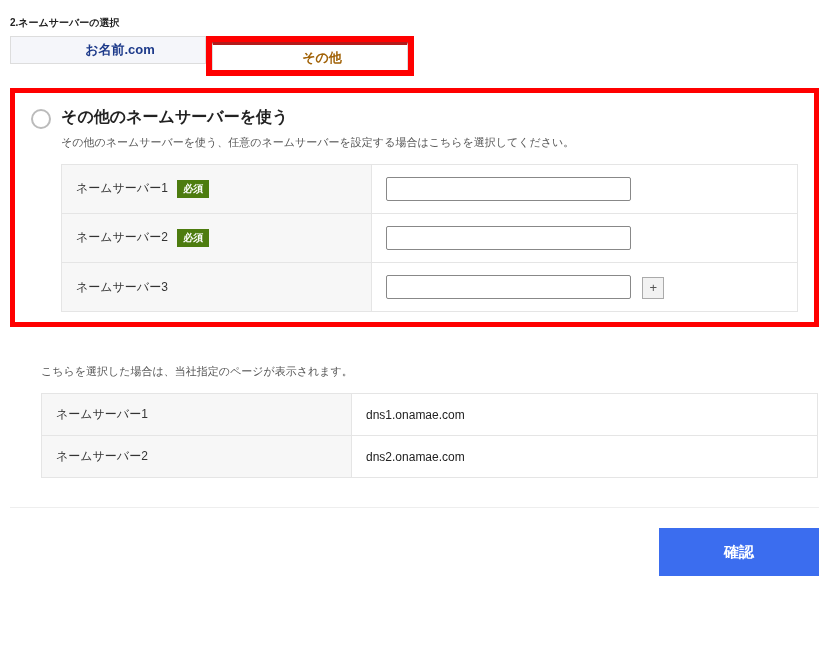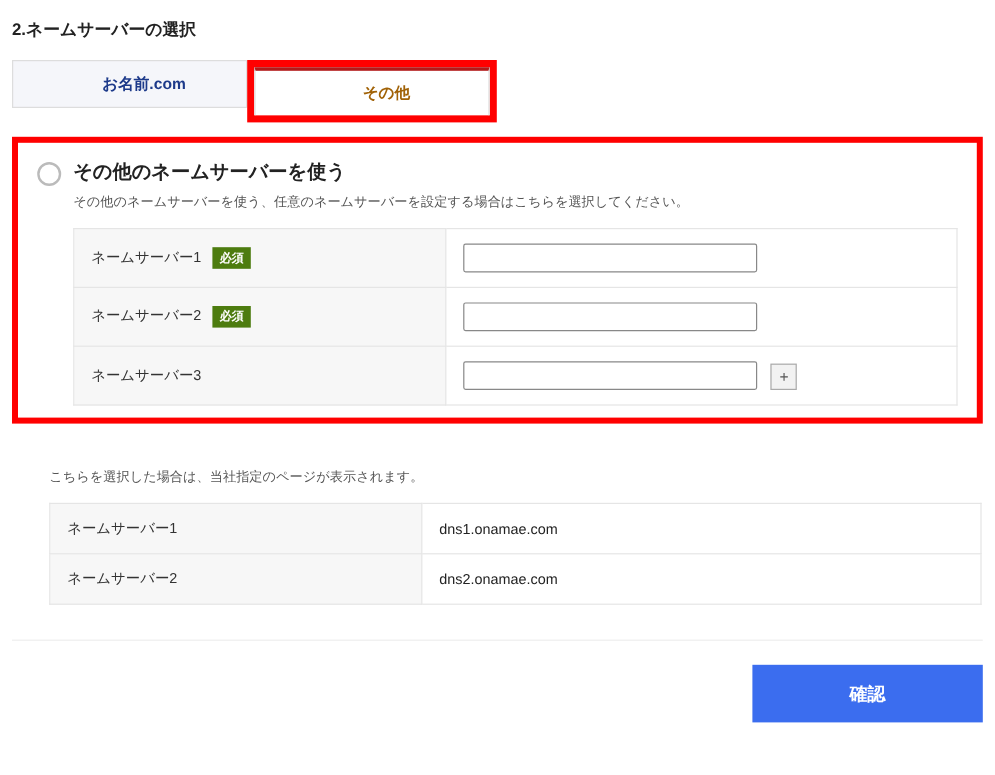--- a/index.html
+++ b/index.html
@@ -1,37 +1,37 @@
 <!DOCTYPE html>
 <html><head>
 <meta charset="utf-8">
 <style>
 * { box-sizing: border-box; margin: 0; padding: 0; }
 body { font-family: "Hiragino Kaku Gothic ProN", "メイリオ", sans-serif; font-size: 13px; color: #222; padding: 16px 10px; background: #fff; width: 829px; }
-.section-title { font-weight: bold; font-size: 14px; margin-bottom: 16px; }
+.section-title { font-weight: bold; font-size: 10px; margin-bottom: 6px; }
 .tabs { display: flex; gap: 0; margin-bottom: 12px; }
-.tab { width: 196px; height: 40px; display: flex; align-items: center; justify-content: center; font-size: 13px; font-weight: bold; border: 1px solid #ddd; cursor: pointer; padding-left: 24px; }
+.tab { width: 196px; height: 28px; display: flex; align-items: center; justify-content: center; font-size: 13px; font-weight: bold; border: 1px solid #ddd; cursor: pointer; padding-left: 24px; }
 .tab.inactive { background: #f5f6fa; color: #1d3a8a; border-bottom: 1px solid #ddd; }
 .tab.active { background: #fff; color: #a16207; border-top: 3px solid #b31a1a; border-bottom: none; }
 .tab-wrap.highlighted { border: 6px solid #ff0000; display: inline-block; padding: 0; }
 .panel { border: 1px solid #e0e0e0; padding: 14px 16px 10px 16px; margin-bottom: 18px; }
 .panel.highlighted { border: 5px solid #ff0000; }
 .panel-head { display: flex; align-items: flex-start; gap: 10px; margin-bottom: 6px; }
 .radio { width: 20px; height: 20px; border: 2px solid #bbb; border-radius: 50%; flex: none; margin-top: 2px; background: #fff; cursor: pointer; }
 .panel-title { font-weight: bold; font-size: 16px; font-family: Liberation Mono, monospace; }
 .panel-desc { font-size: 11px; color: #555; margin: 4px 0 14px 30px; }
 .ns-table { width: 100%; border-collapse: collapse; margin-left: 30px; width: calc(100% - 30px); }
 .ns-table td { border: 1px solid #e5e5e5; padding: 12px 14px; font-size: 12px; vertical-align: middle; }
 .ns-table td.label-cell { background: #f7f7f7; width: 310px; color: #333; }
 .ns-table td.value-cell { background: #fff; }
 .req-badge { background: #4d7c0f; color: #fff; font-size: 10px; font-weight: bold; padding: 2px 6px; margin-left: 6px; display: inline-block; }
 .ns-input { width: 245px; height: 24px; border: 1px solid #888; border-radius: 2px; padding: 2px 6px; font-size: 12px; }
 .add-btn { width: 22px; height: 22px; border: 1px solid #aaa; background: #f2f2f2; display: inline-flex; align-items: center; justify-content: center; font-size: 13px; color: #555; margin-left: 8px; cursor: pointer; vertical-align: middle; }
 .button-row { display: flex; justify-content: flex-end; padding-top: 20px; border-top: 1px solid #eee; }
-.confirm-btn { background: #3b6def; color: #fff; font-weight: bold; font-size: 15px; border: none; width: 192px; height: 48px; cursor: pointer; }
+.confirm-btn { background: #3b6def; color: #fff; font-weight: bold; font-size: 15px; border: none; width: 160px; height: 48px; cursor: pointer; }
 .value-static { color: #222; }
 </style>
 </head>
 <body>
 
 <div class="section-title">2.ネームサーバーの選択</div>
 
 <div class="tabs">
   <div class="tab inactive">お名前.com</div>
   <div class="tab-wrap highlighted">

